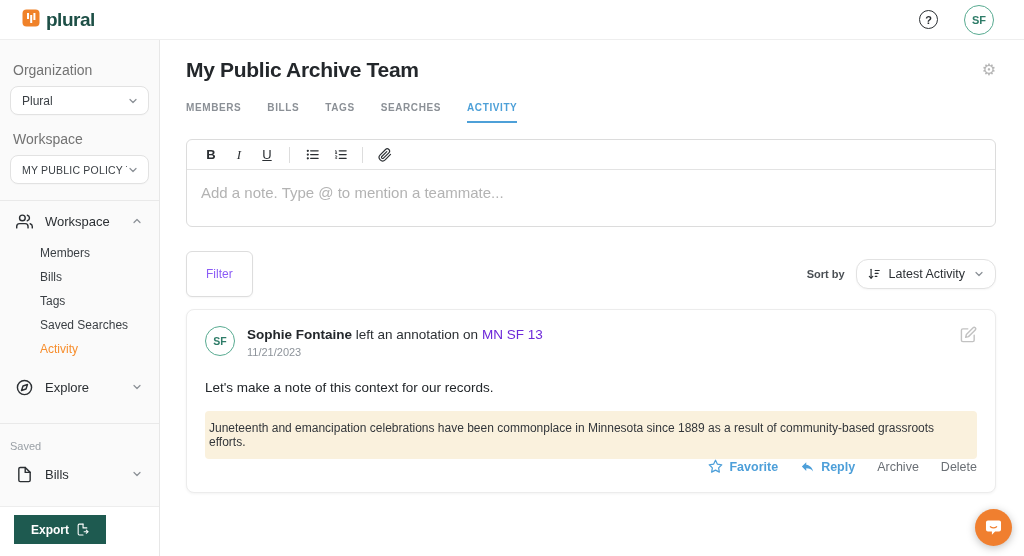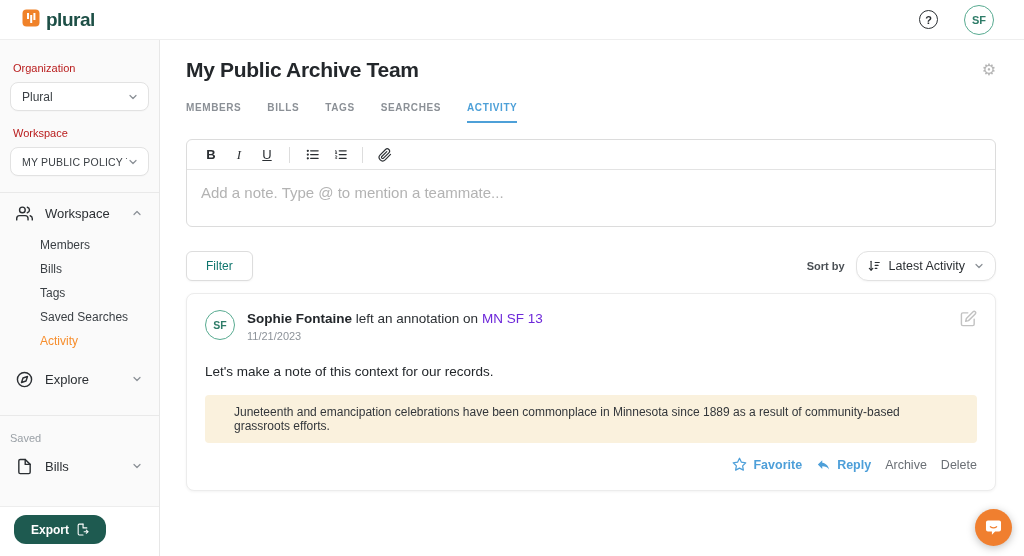--- a/index.html
+++ b/index.html
@@ -14,37 +14,37 @@
   .topbar-right { margin-left:auto; display:flex; align-items:center; gap:26px; }
   .help-circ { width:19px; height:19px; border:1.7px solid #2b2f33; border-radius:50%;
     display:flex; align-items:center; justify-content:center; font-size:11px; font-weight:700; cursor:pointer; }
   .avatar { width:30px; height:30px; border:1.6px solid #58ab91; border-radius:50%;
     display:flex; align-items:center; justify-content:center; font-size:11px; font-weight:700; color:#2e7c68; background:#fff; cursor:pointer; }
 
   
   .sidebar { position:absolute; top:40px; left:0; bottom:0; width:160px; background:#fafafa;
     border-right:1px solid #e7e7e7; }
   .side-section { padding:14px 10px 0 10px; }
-  .side-label { font-size:11px; color:#b91c1c; margin:8px 0 8px 3px; }
+  .side-label { font-size:14px; color:#737373; margin:8px 0 8px 3px; }
   .side-select { background:#fff; border:1px solid #e2e2e2; border-radius:8px; height:29px;
     display:flex; align-items:center; padding:0 9px 0 11px; cursor:pointer; box-shadow:0 1px 1px rgba(0,0,0,0.02); }
   .side-select span { font-size:12px; color:#3a3f44; white-space:nowrap; overflow:hidden; flex:1; }
   .side-select.upper span { font-size:10.5px; letter-spacing:0.2px; }
   .side-divider { border-top:1px solid #e9e9e9; margin-top:16px; }
   .nav-item { display:flex; align-items:center; height:40px; padding:0 16px; cursor:pointer; }
   .nav-item .nicon { width:17px; height:17px; color:#2b2f33; flex:none; }
   .nav-item .nlabel { font-size:13px; margin-left:12px; color:#2b2f33; flex:1; }
   .nav-item .chev { color:#8a8f95; width:12px; height:12px; }
   .nav-sub { padding:0 0 6px 40px; }
   .nav-sub-item { font-size:12px; color:#3a3f44; padding:5px 0; cursor:pointer; }
   .nav-sub-item.active { color:#f78e2d; }
   .saved-label { font-size:11px; color:#9aa0a6; margin:16px 0 2px 10px; }
   .side-footer { position:absolute; left:0; right:0; bottom:0; height:50px; background:#fff;
     border-top:1px solid #ededed; padding:8px 0 0 14px; }
-  .export-btn { width:92px; height:29px; background:#1e5a50; border:none; border-radius:12px;
+  .export-btn { width:92px; height:29px; background:#1e5a50; border:none; border-radius:0;
     color:#fff; font-size:12px; font-weight:600; display:flex; align-items:center; justify-content:center; gap:7px; cursor:pointer;
     font-family:inherit; }
 
   
   .main { position:absolute; top:40px; left:160px; right:0; bottom:0; background:#fff;
     padding:18px 28px 0 26px; overflow:hidden; }
   .main-header { display:flex; align-items:flex-start; }
   .page-title { font-size:21px; font-weight:800; color:#23272b; letter-spacing:-0.3px; }
   .gear { margin-left:auto; color:#b5b5b5; font-size:16px; cursor:pointer; line-height:1; margin-top:4px; }
 
@@ -62,45 +62,45 @@
   .ed-sep { width:1px; height:16px; background:#ddd; margin:0 6px; }
   .ed-body { padding:14px 14px 0 14px; }
   .ed-body textarea { width:100%; height:38px; border:none; outline:none; resize:none;
     font-family:inherit; font-size:15px; color:#3a3f44; background:transparent; }
   .ed-body textarea::placeholder { color:#b3b3b3; }
   .ed-postrow { display:flex; justify-content:flex-end; padding:0 14px 14px; }
   .post-btn { width:87px; height:30px; background:#4da3d4; color:#fff; border:none; border-radius:4px;
     font-size:13px; font-weight:700; cursor:pointer; font-family:inherit; }
 
   .filter-row { margin-top:24px; display:flex; align-items:center; }
-  .filter-btn { background:#fff; border:1px solid #ddd; border-radius:6px; height:30px; padding:0 19px;
-    font-size:12px; color:#0f766e; cursor:pointer; box-shadow:0 1px 2px rgba(0,0,0,0.04); font-family:inherit; }
+  .filter-btn { background:#fff; border:1px solid #ddd; border-radius:6px; height:46px; padding:0 19px;
+    font-size:12px; color:#8b5cf6; cursor:pointer; box-shadow:0 1px 2px rgba(0,0,0,0.04); font-family:inherit; }
   .sort-wrap { margin-left:auto; display:flex; align-items:center; gap:11px; }
   .sort-label { font-size:11px; font-weight:700; color:#4a4f54; }
   .sort-select { background:#fff; border:1px solid #e2e2e2; border-radius:12px; height:30px;
     display:flex; align-items:center; gap:8px; padding:0 10px; cursor:pointer; box-shadow:0 1px 2px rgba(0,0,0,0.04); }
   .sort-select .val { font-size:12.5px; color:#2b2f33; }
   .sort-select .chev { color:#8a8f95; }
 
   .date-divider { margin-top:22px; text-align:center; font-size:12px; font-weight:600; color:#9ca1a8; }
 
   .card { margin-top:12px; border:1px solid #ececec; border-radius:8px; background:#fff;
     box-shadow:0 1px 3px rgba(0,0,0,0.05); padding:16px 18px 18px; position:relative; }
   .card-head { display:flex; gap:12px; }
   .avatar-sm { width:30px; height:30px; border:1.6px solid #58ab91; border-radius:50%; flex:none;
     display:flex; align-items:center; justify-content:center; font-size:10.5px; font-weight:700; color:#2e7c68; }
   .head-line { font-size:13.5px; color:#2b2f33; margin-top:1px; }
   .head-line .author { font-weight:800; color:#23272b; }
   .head-line .bill-link { color:#6d28d9; font-weight:400; cursor:pointer;margin-top:32px; }
   .head-date { font-size:11px; color:#8d939a; margin-top:4px; }
   .edit-icon { position:absolute; top:16px; right:18px; color:#c2c2c2; width:17px; height:17px; cursor:pointer; }
   .note-text { margin-top:22px; font-size:13.5px; color:#23272b; }
-  .quote-box { margin-top:16px; background:#faf1dd; border-radius:4px; padding:10px 29px; }
+  .quote-box { margin-top:16px; background:#faf1dd; border-radius:4px; padding:10px 4px; }
   .quote-text { font-size:12px; color:#33373b; }
-  .card-actions { margin-top:14px; display:flex; justify-content:flex-end; align-items:center; gap:14px; }
+  .card-actions { display:flex; justify-content:flex-end; align-items:center; gap:22px; }
   .act { display:flex; align-items:center; gap:6px; font-size:12.5px; cursor:pointer; }
   .act.blue { color:#4d9fd9; font-weight:600; }
   .act.gray { color:#6a6f75; }
   .act svg { width:15px; height:15px; }
 
   .chat-launcher { position:fixed; right:12px; bottom:10px; width:37px; height:37px; border-radius:50%;
     background:#f07f2f; display:flex; align-items:center; justify-content:center; cursor:pointer;
     box-shadow:0 2px 8px rgba(0,0,0,0.25); z-index:10; }
 </style>
 </head>

